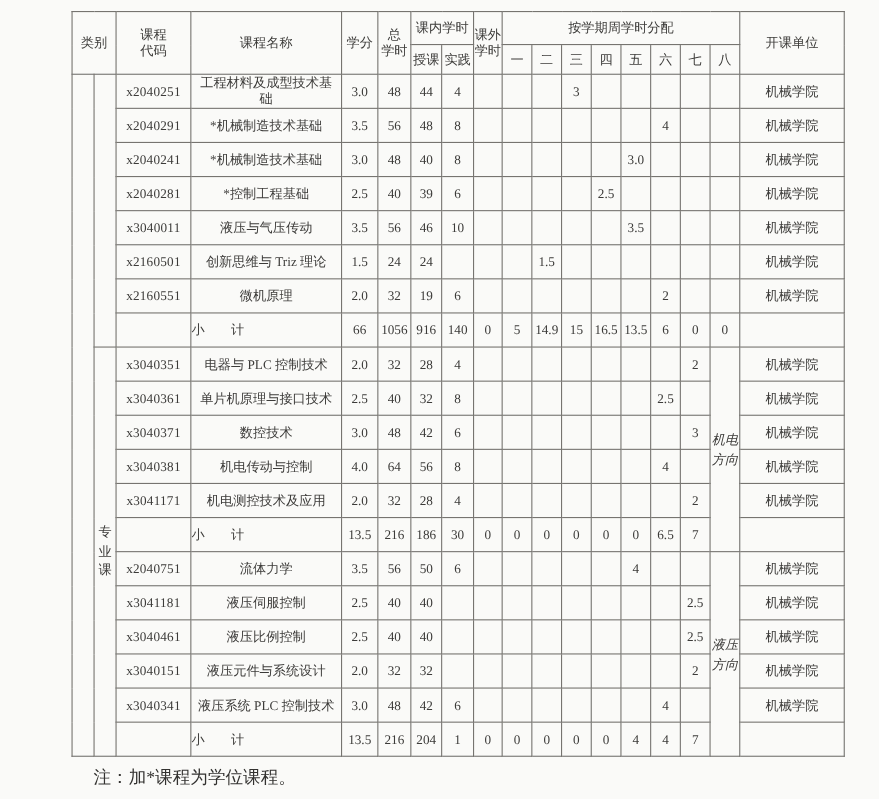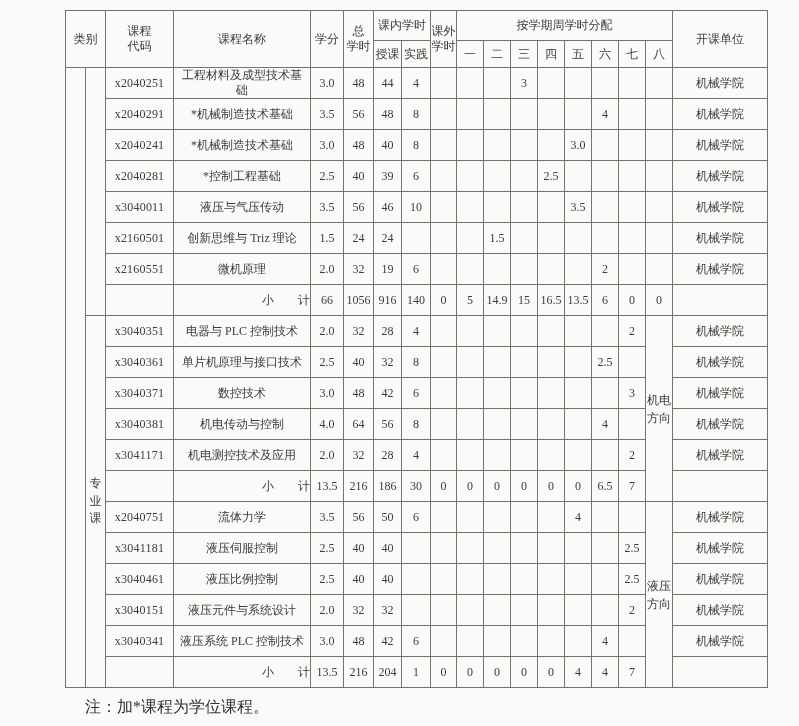--- a/index.html
+++ b/index.html
@@ -22,23 +22,23 @@
     vertical-align: middle;
     padding: 0;
     line-height: 1.25;
     overflow: hidden;
   }
   thead th { white-space: pre-line; }
   thead tr.h1 { height: 30px; }
   thead tr.h2 { height: 27px; }
   tbody tr { height: 31px; }
   td.name { text-align: center; padding: 0 5px; }
-  td.name.subtotal { text-align: right; padding: 0; }
+  td.name.subtotal { text-align: left; padding: 0; }
   td.cat-inner { word-break: break-all; line-height: 1.45; padding: 0 3px; }
-  td.dir { word-break: break-all; line-height: 1.5; padding: 0 1px; }
+  td.dir { word-break: break-all; line-height: 1.5; padding: 0 1px; font-style: italic; }
   td.code { letter-spacing: 0.2px; }
   .footnote {
     position: absolute; left: 85px; top: 697px;
     font-size: 16px; color: #333230;
   }
 </style>
 </head>
 <body>
 
 <div class="sheet">

